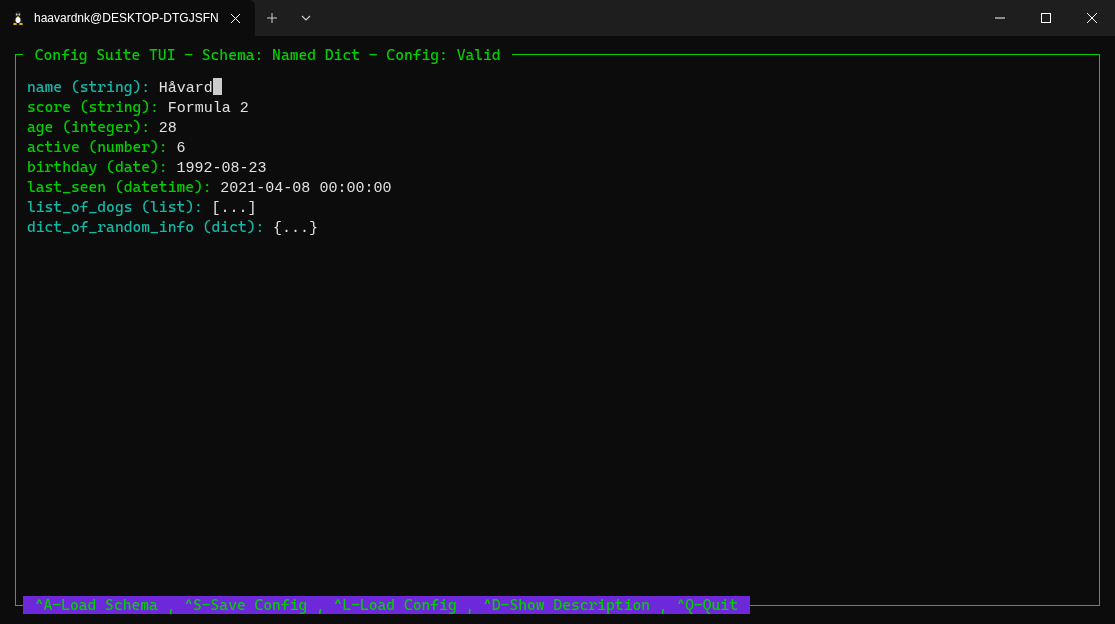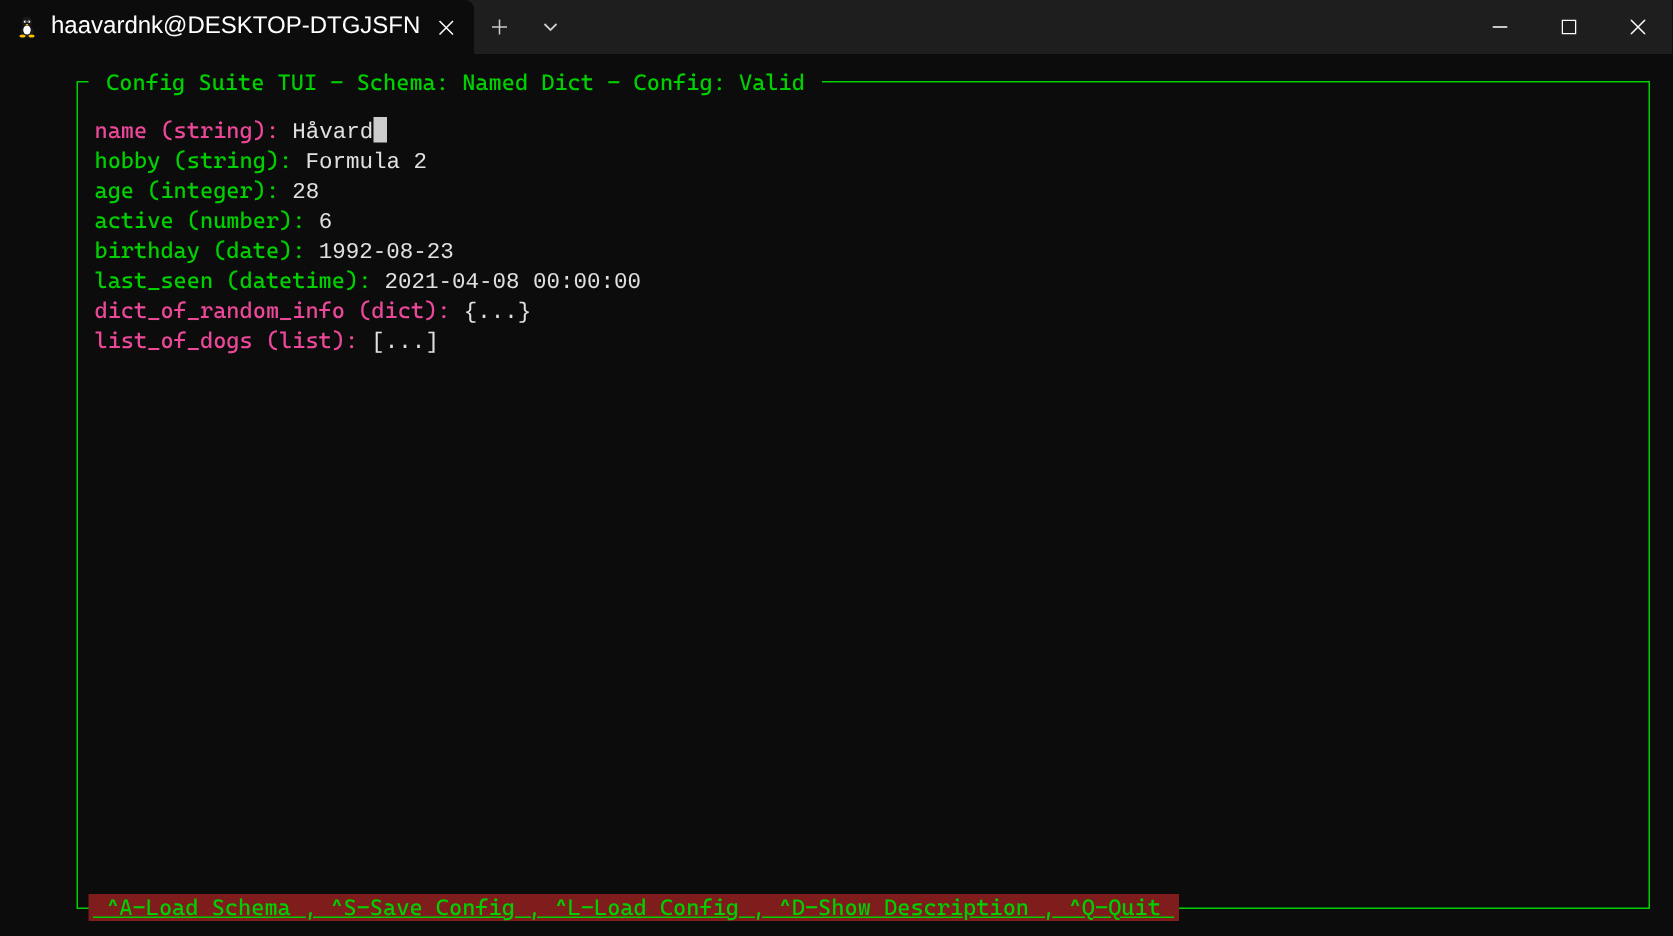--- a/index.html
+++ b/index.html
@@ -48,21 +48,21 @@
       justify-content: center;
     }
     
     .tab-icon svg {
       width: 16px;
       height: 16px;
     }
     
     .tab-title {
       color: #ffffff;
-      font-size: 16px;
+      font-size: 12px;
       font-family: 'Segoe UI', sans-serif;
       white-space: nowrap;
       overflow: hidden;
       text-overflow: clip;
       flex: 1;
     }
     
     .tab-close {
       color: #ffffff;
       font-size: 13px;
@@ -108,21 +108,20 @@
     .window-control svg {
       width: 10px;
       height: 10px;
     }
     
     .terminal {
       height: calc(624px - 36px);
       padding: 10px 12px;
       color: #cccccc;
       position: relative;
-      margin-left: 36px;
     }
     
     .tui-box {
       position: relative;
       height: 100%;
     }
     
     .box-border {
       position: absolute;
       border: 1px solid #00d000;
@@ -140,46 +139,45 @@
       color: #00d000;
       padding: 0 3px;
       z-index: 2;
       white-space: pre;
     }
     
     .box-footer {
       position: absolute;
       bottom: 0;
       left: 11px;
-      background: #7f1d1d;
+      background: #6d28d9;
       color: #00d000;
       padding: 0 3px;
       z-index: 2;
       white-space: pre;
-      text-decoration: underline;
     }
     
     .box-content {
       position: absolute;
       top: 32px;
       left: 15px;
       right: 15px;
       line-height: 19px;
     }
     
     .field-row {
       white-space: pre;
     }
     
     .field-label {
       color: #00d000;
     }
     
     .field-label-white {
-      color: #ec4899;
+      color: #14b8a6;
     }
     
     .field-value {
       color: #e0e0e0;
       font-family: Liberation Mono, monospace;
     }
     
     .cursor-block {
       display: inline-block;
       width: 9px;
@@ -249,22 +247,22 @@
 </div>
 
 <div class="terminal">
   <div class="tui-box">
     <div class="box-border"></div>
     <div class="box-title"> Config Suite TUI - Schema: Named Dict - Config: Valid </div>
     <div class="box-footer"> ^A-Load Schema , ^S-Save Config , ^L-Load Config , ^D-Show Description , ^Q-Quit </div>
 
     <div class="box-content">
       <div class="field-row"><span class="field-label-white">name (string): </span><span class="field-value">Håvard</span><span class="cursor-block"></span></div>
-      <div class="field-row"><span class="field-label">hobby (string): </span><span class="field-value">Formula 2</span></div>
+      <div class="field-row"><span class="field-label">score (string): </span><span class="field-value">Formula 2</span></div>
       <div class="field-row"><span class="field-label">age (integer): </span><span class="field-value">28</span></div>
       <div class="field-row"><span class="field-label">active (number): </span><span class="field-value">6</span></div>
       <div class="field-row"><span class="field-label">birthday (date): </span><span class="field-value">1992-08-23</span></div>
       <div class="field-row"><span class="field-label">last_seen (datetime): </span><span class="field-value">2021-04-08 00:00:00</span></div>
+      <div class="field-row"><span class="field-label-white">list_of_dogs (list): </span><span class="field-value">[...]</span></div>
       <div class="field-row"><span class="field-label-white">dict_of_random_info (dict): </span><span class="field-value">{...}</span></div>
-      <div class="field-row"><span class="field-label-white">list_of_dogs (list): </span><span class="field-value">[...]</span></div>
     </div>
   </div>
 </div>
 
 </body></html>

